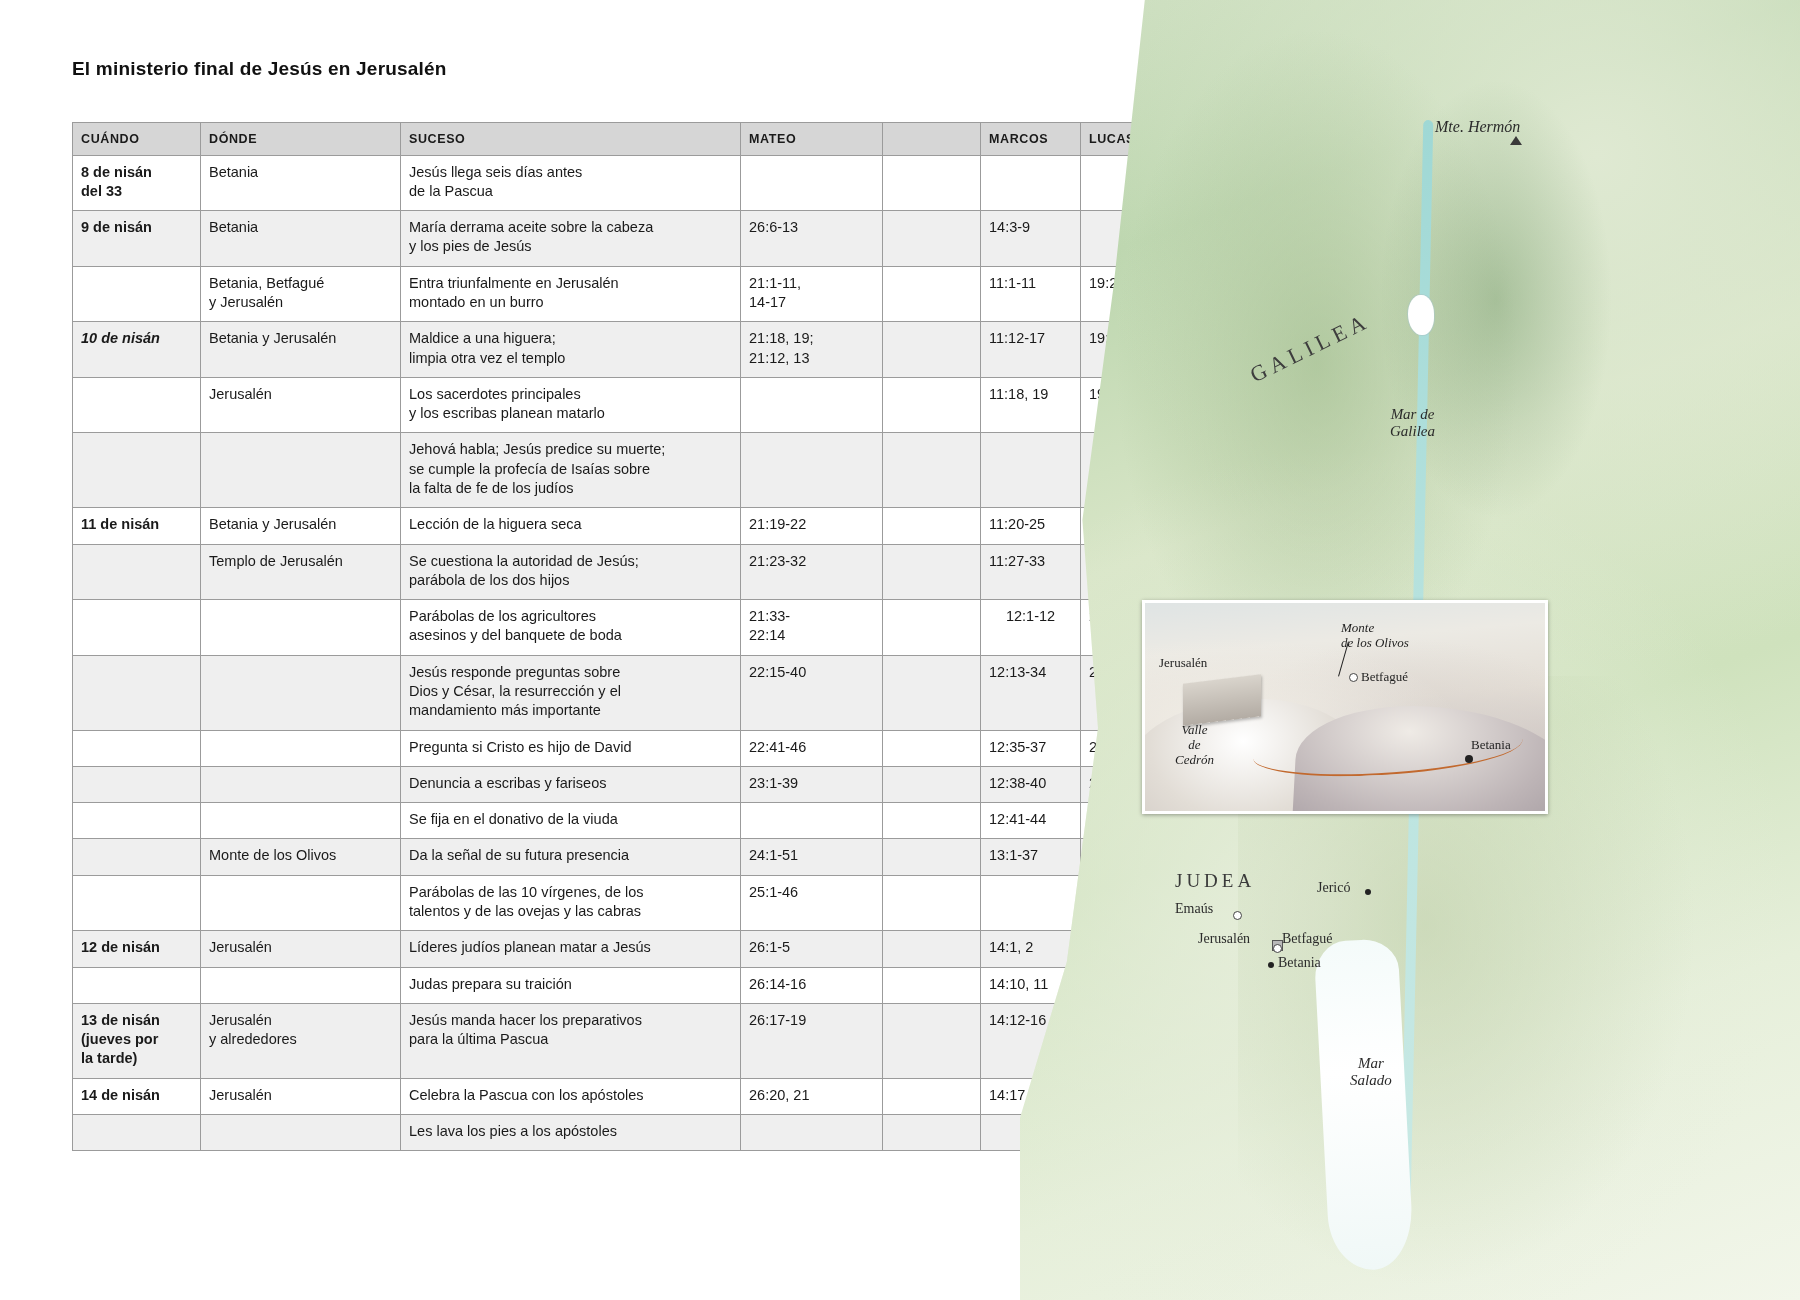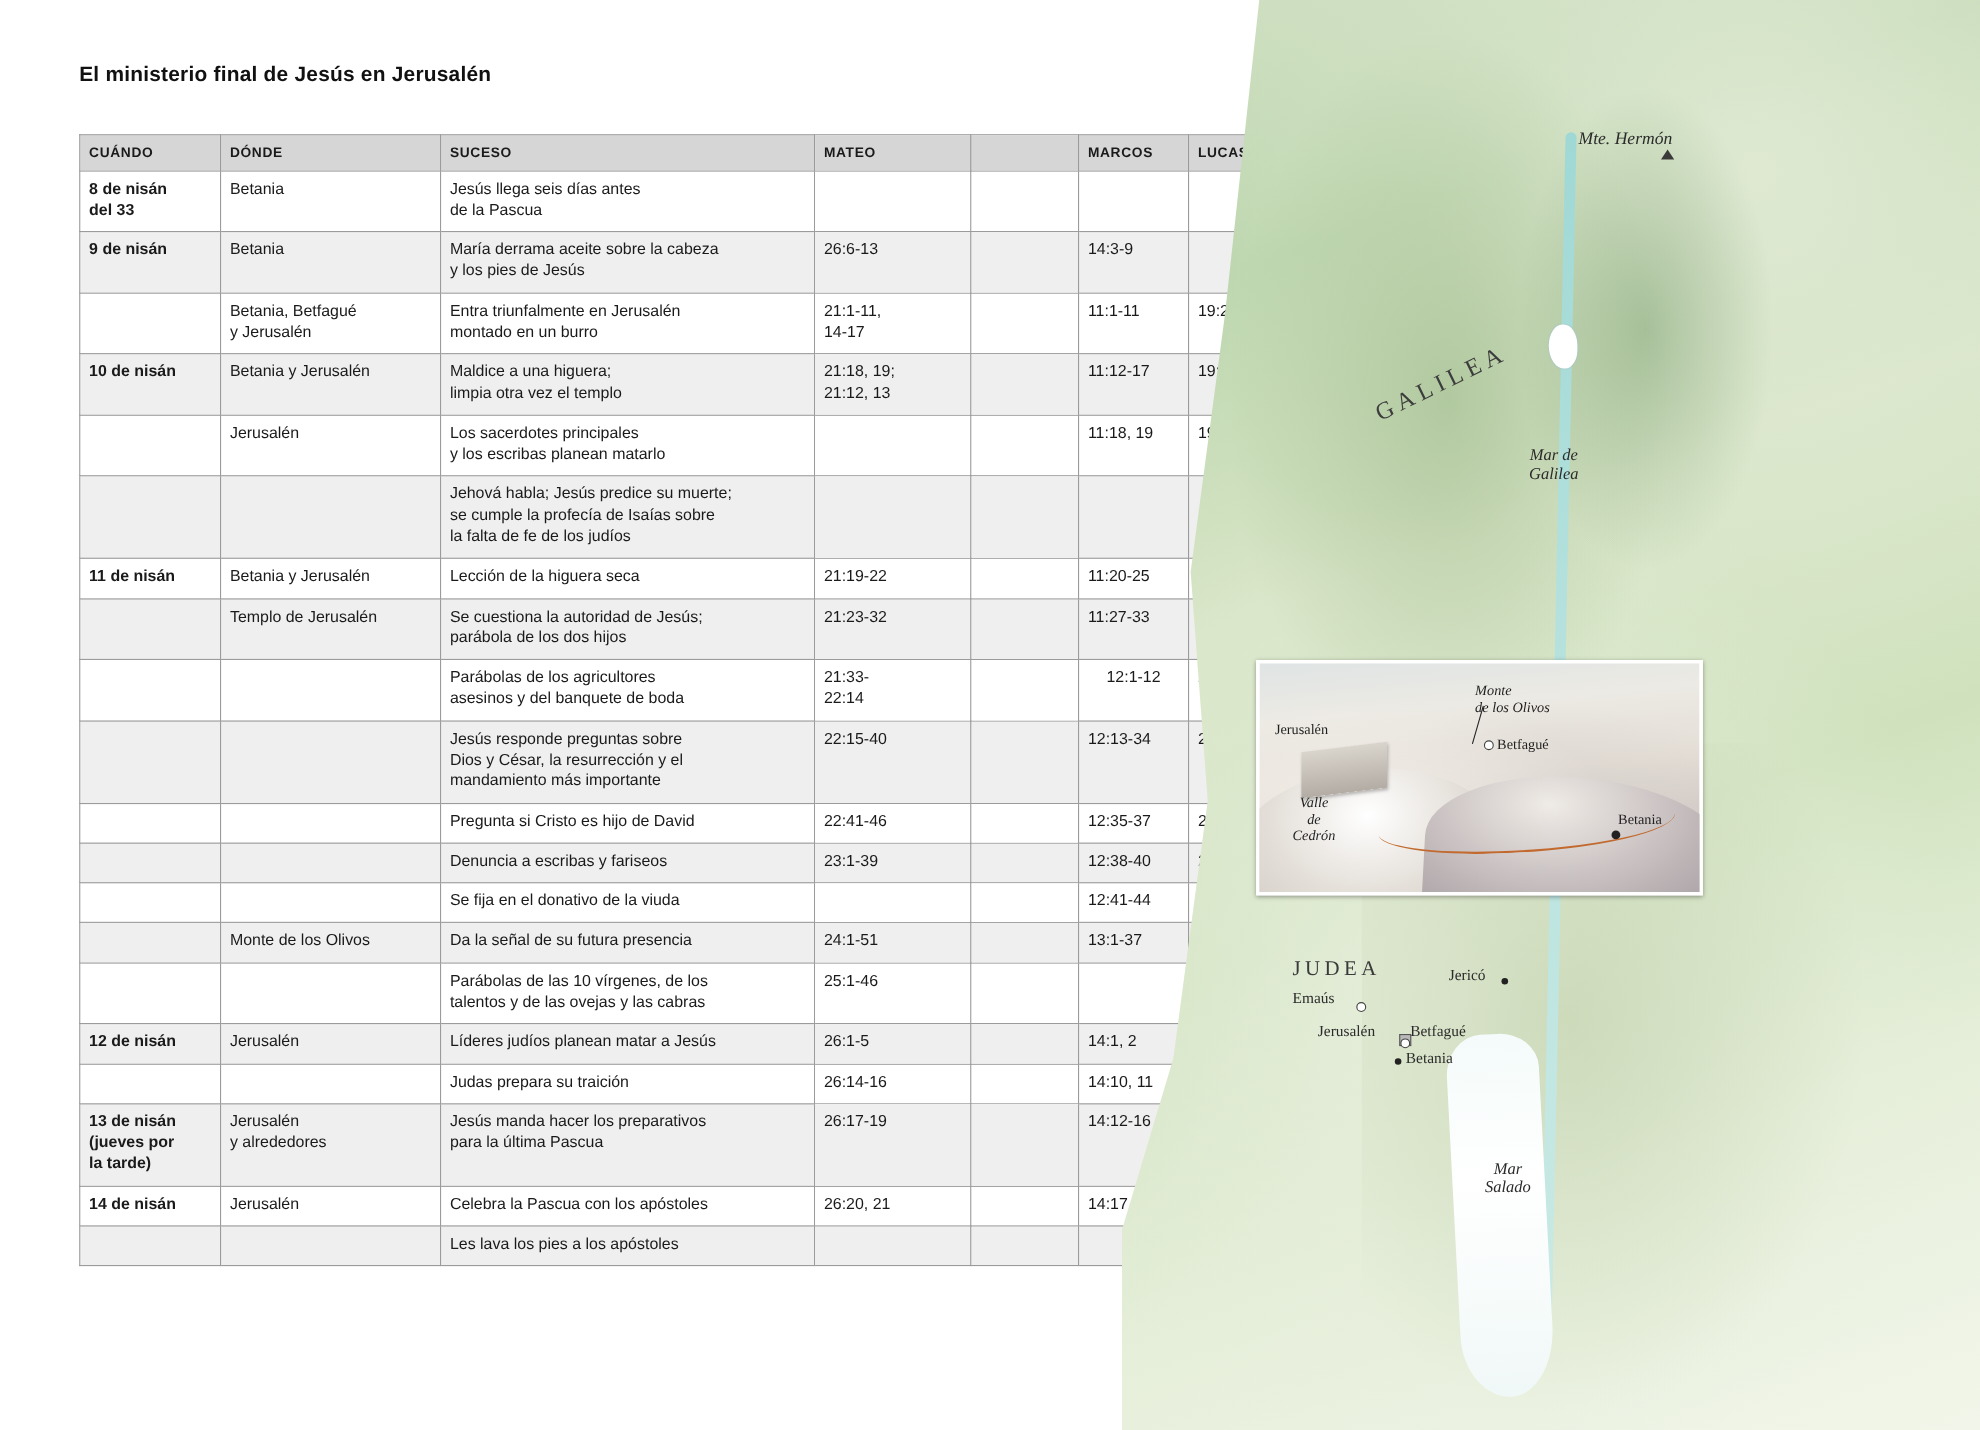--- a/index.html
+++ b/index.html
@@ -300,21 +300,21 @@
 y Jerusalén</td>
         <td style="white-space: pre-line;">Entra triunfalmente en Jerusalén
 montado en un burro</td>
         <td class="mateo" style="white-space: pre-line;">21:1-11,
 14-17</td>
         <td style="white-space: pre-line;">11:1-11</td>
         <td style="white-space: pre-line;">19:29-44</td>
         <td style="white-space: pre-line;">12:12-19</td>
       </tr>
       <tr class="shade">
-        <td class="when" style="white-space: pre-line;">10 de nisán</td>
+        <td class="when" style="white-space: pre-line; font-style: italic;">10 de nisán</td>
         <td style="white-space: pre-line;">Betania y Jerusalén</td>
         <td style="white-space: pre-line;">Maldice a una higuera;
 limpia otra vez el templo</td>
         <td class="mateo" style="white-space: pre-line;">21:18, 19;
 21:12, 13</td>
         <td style="white-space: pre-line; margin-left: 19px;">11:12-17</td>
         <td style="white-space: pre-line;">19:45, 46</td>
         <td style="white-space: pre-line;"></td>
       </tr>
       <tr>

